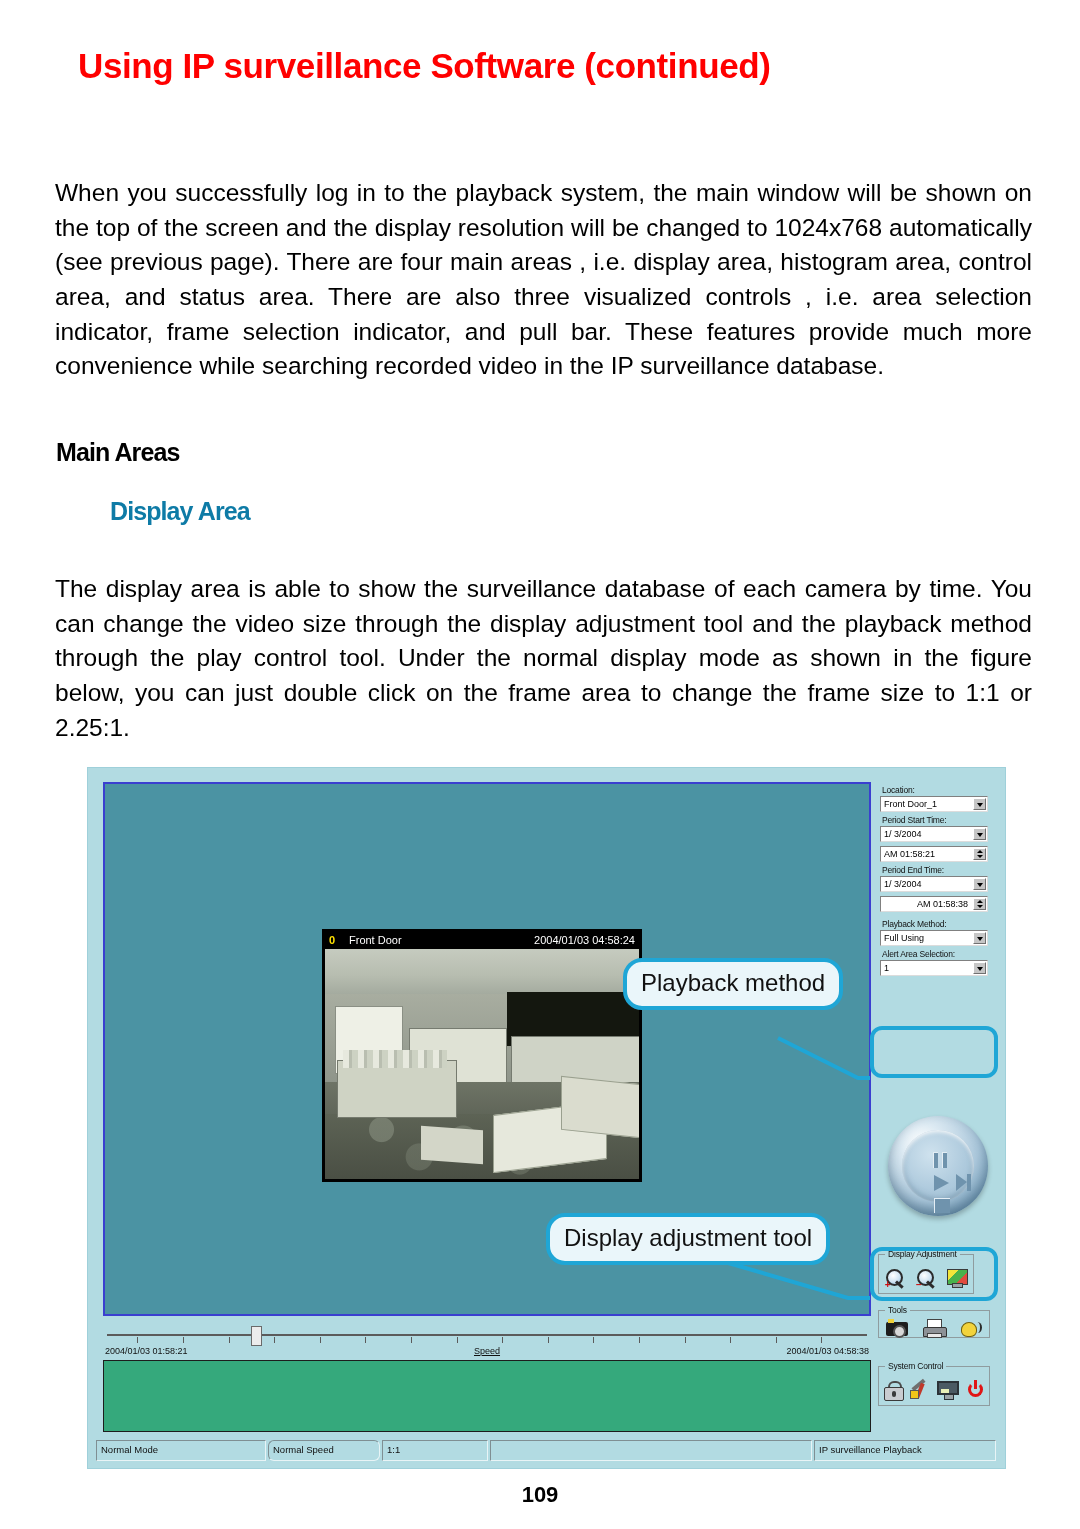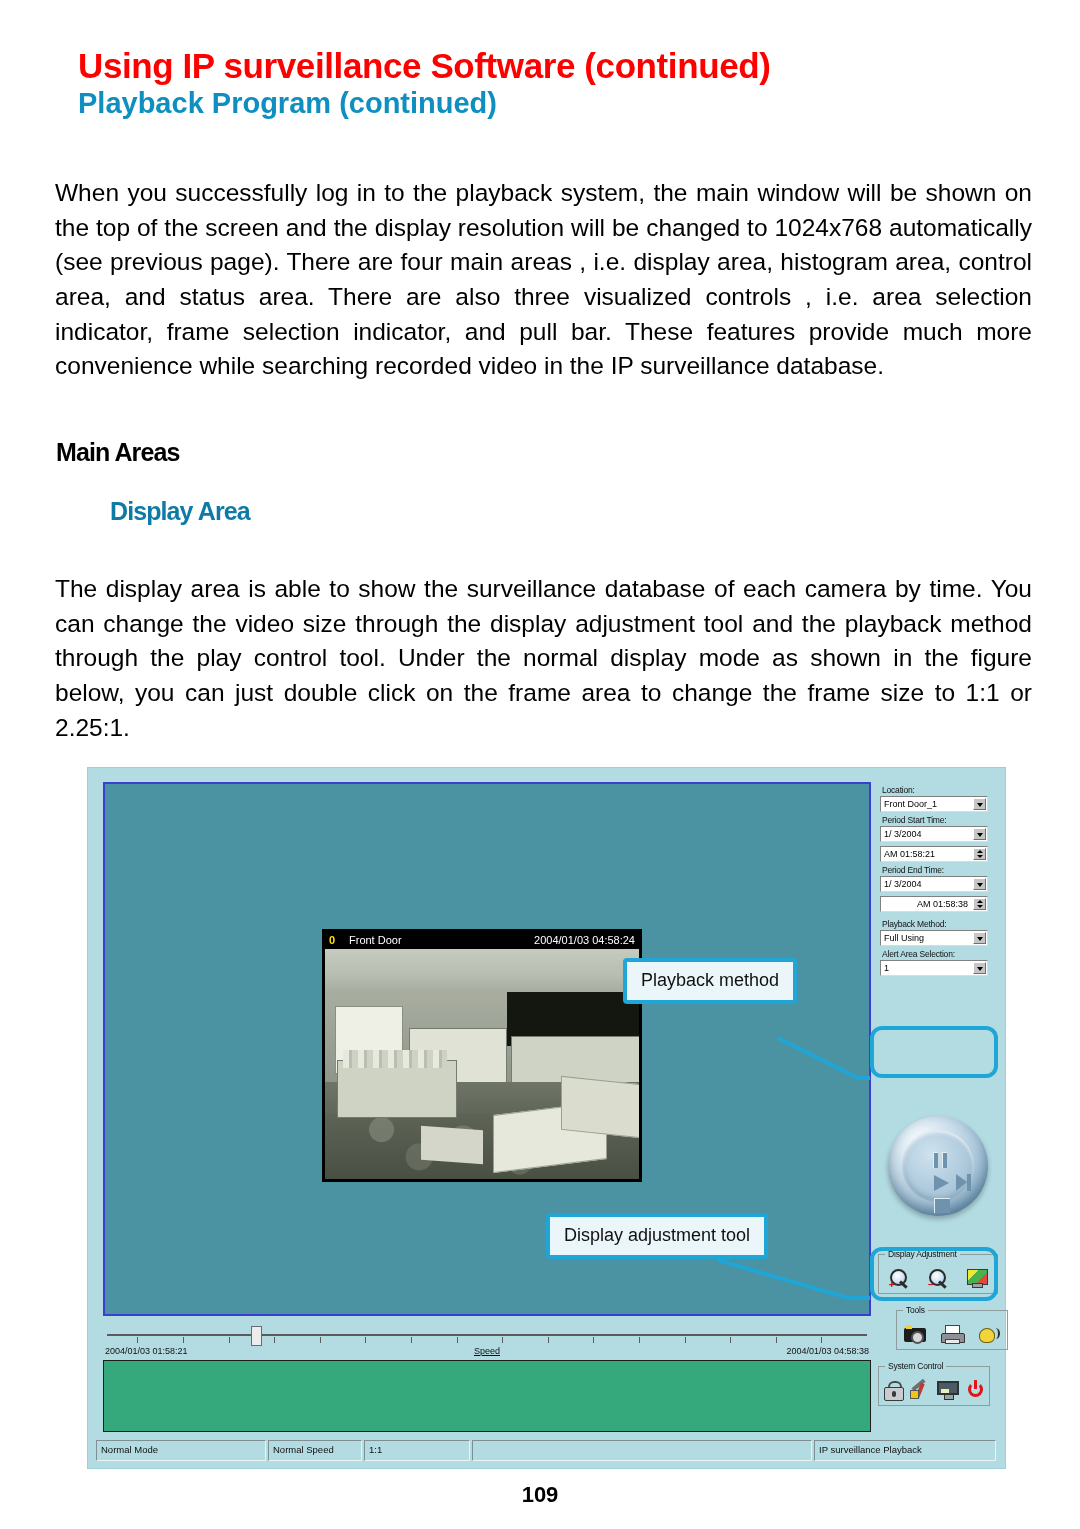--- a/index.html
+++ b/index.html
@@ -397,33 +397,33 @@
     border:1px solid #7f8f93;
     border-right-color:#e8f4f6; border-bottom-color:#e8f4f6;
     box-sizing:border-box;
     font-size:9.5px; color:#111;
     padding:3px 0 0 4px;
     margin-right:2px;
     background:#b2dbe2;
     white-space:nowrap; overflow:hidden;
   }
   .sb-1 { width:170px; }
-  .sb-2 { width:94px; }
+  .sb-2 { width:112px;border-radius:6px; }
   .sb-3 { width:106px; }
   .sb-4 { flex:1; }
   .sb-5 { width:182px; margin-right:0; }
 
   
   .callout {
     position:absolute;
     background:#eaf6fa;
     border:4px solid #1fa6d6;
-    border-radius:4px;
+    border-radius:19px;
     color:#111;
-    font-size:18px;
+    font-size:24px;
     line-height:1;
     padding:9px 14px 11px 14px;
     white-space:nowrap;
     box-sizing:border-box;
   }
   #callout-playback { left:623px; top:958px; }
   #callout-display  { left:546px; top:1213px; }
 
   .leader { position:absolute; pointer-events:none; }
 
@@ -431,21 +431,20 @@
   .page-num {
     position:absolute; left:0; right:0; top:1482px;
     text-align:center; font-size:22px; font-weight:bold; color:#000;
   }
 </style>
 </head>
 <body>
 
 <div class="page-head">
   <div class="title-main">Using IP surveillance Software (continued)</div>
-  <div class="title-sub">Playback  Program  (continued)</div>
 </div>
 
 <div class="body-copy" id="para1">
   <p>When you successfully log in to the playback system, the main window will be shown on the top of the screen and the display resolution will be changed to 1024x768 automatically (see previous page). There are four main areas , i.e. display area, histogram area, control area, and status area. There are also three visualized controls , i.e. area selection indicator, frame selection indicator, and pull bar. These features provide much more convenience while searching recorded video in the IP surveillance database.</p>
 </div>
 
 <div class="h-main-areas">Main Areas</div>
 <div class="h-display-area">Display Area</div>
 
 <div class="body-copy" id="para2">
@@ -529,41 +528,41 @@
       <div class="pbtn pbtn-pause">
           <i></i>
           <i></i>
         </div>
       <div class="pbtn pbtn-play"></div>
       <div class="pbtn pbtn-next"></div>
       <div class="pbtn pbtn-stop"></div>
     </div>
   </div>
 
-  <div class="groupbox" style="left:790px; top:486px; width:120px; height:40px;">
+  <div class="groupbox" style="left:790px; top:486px; width:96px; height:40px;">
     <div class="gb-title">Display Adjustment</div>
     <div class="gb-icons">
       <div class="mag">
           <span class="lens"></span>
           <span class="handle"></span>
           <span class="sign">+</span>
         </div>
       <div class="mag">
           <span class="lens"></span>
           <span class="handle"></span>
           <span class="sign">−</span>
         </div>
       <div class="screen-icon">
           <span class="scr"></span>
           <span class="base"></span>
         </div>
     </div>
   </div>
 
-  <div class="groupbox" style="left:808px; top:542px; width:112px; height:40px;">
+  <div class="groupbox" style="left:790px; top:542px; width:112px; height:28px;">
     <div class="gb-title">Tools</div>
     <div class="gb-icons">
       <div class="cam-icon">
           <span class="body"></span>
           <span class="flash"></span>
           <span class="lens2"></span>
         </div>
       <div class="printer-icon">
           <span class="paper"></span>
           <span class="mach"></span>

